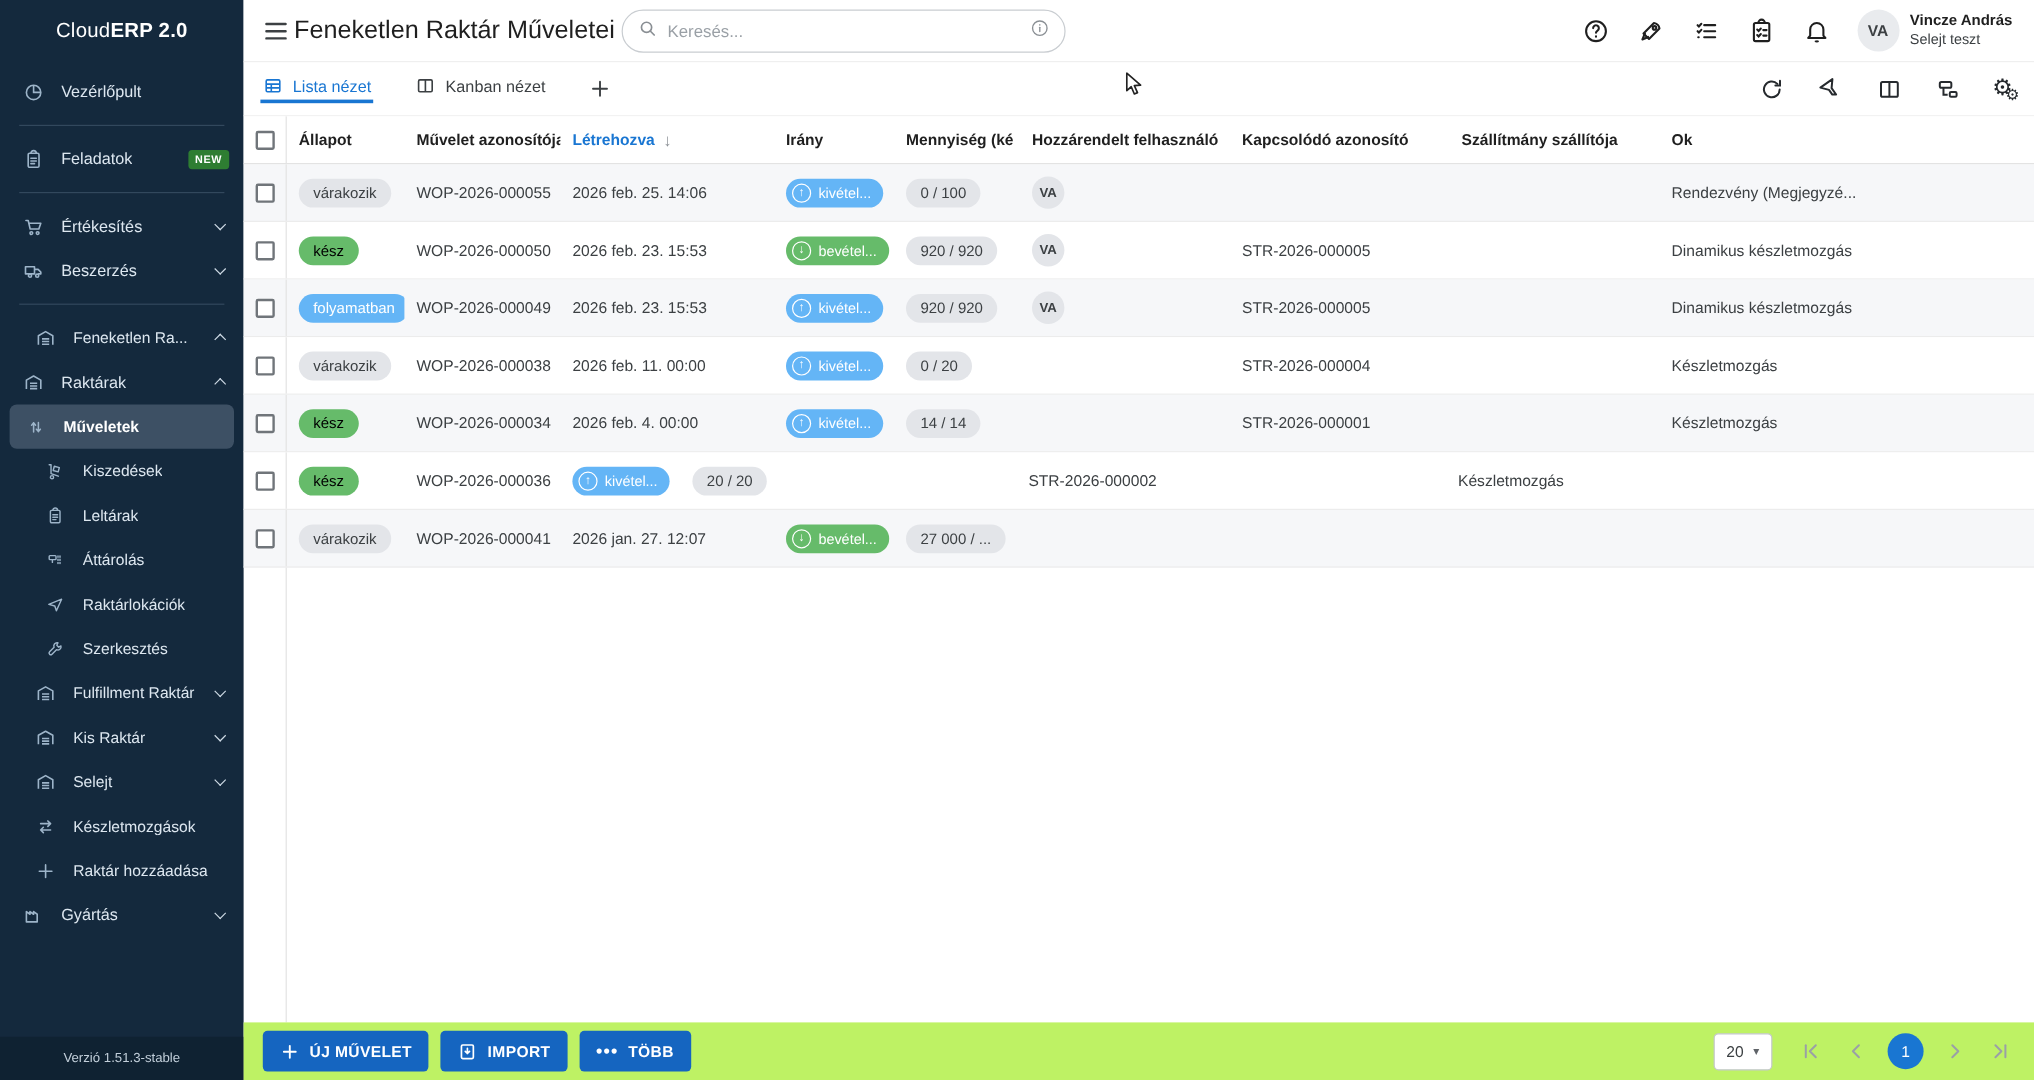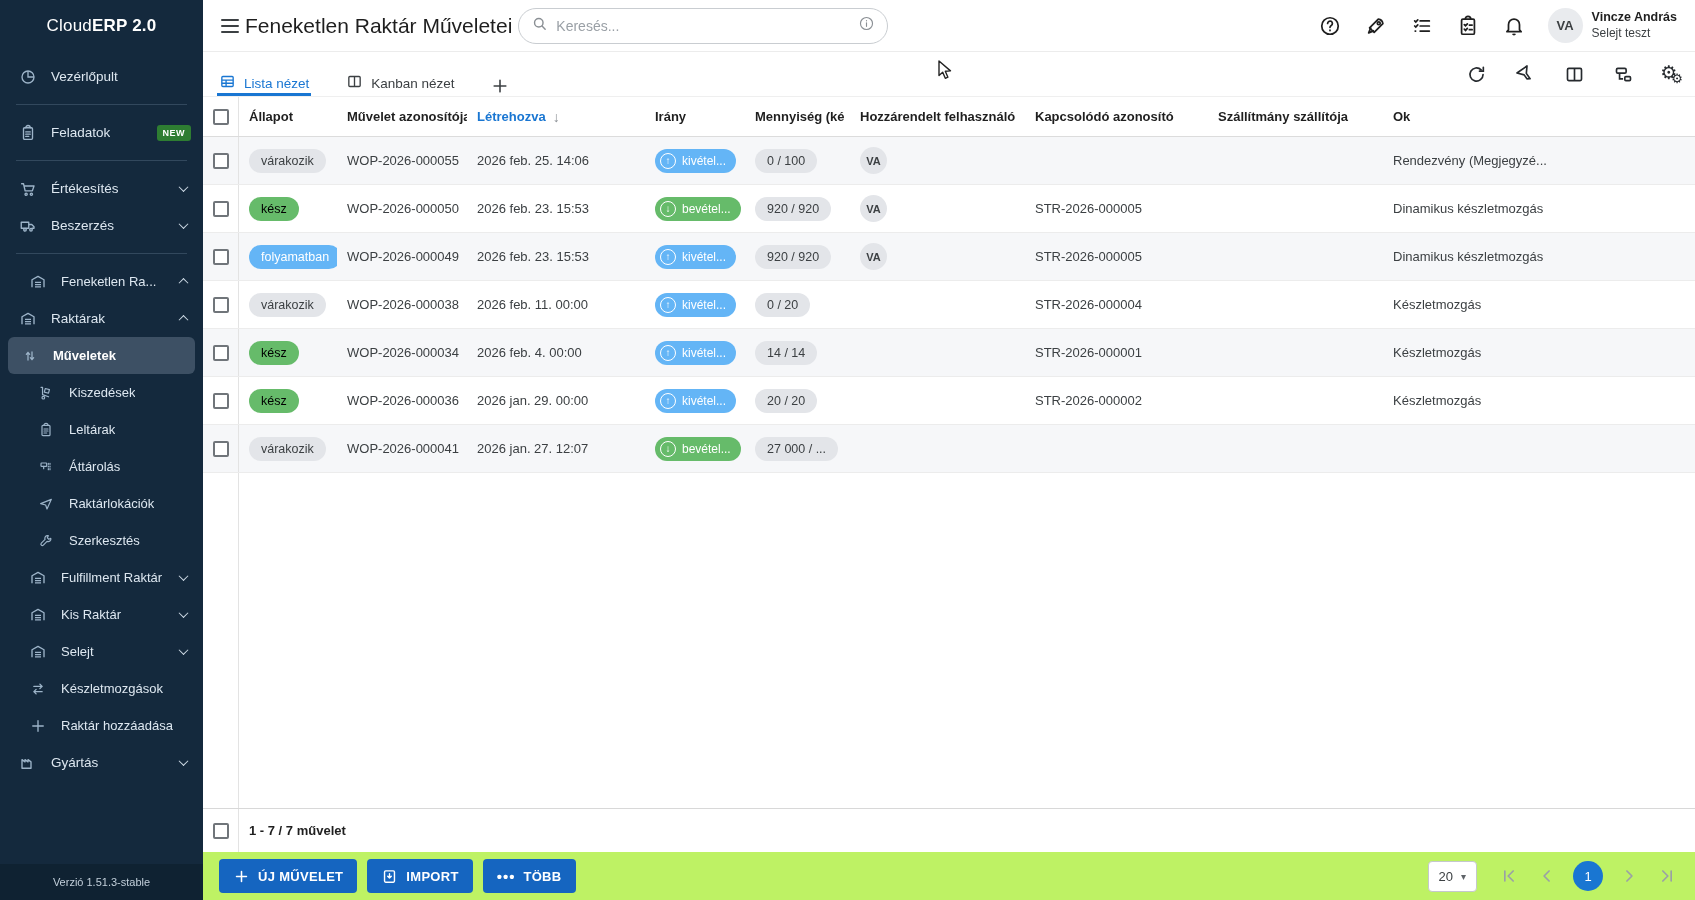--- a/index.html
+++ b/index.html
@@ -43,21 +43,21 @@
   .tb-ic { width:24px; height:24px; display:flex; align-items:center; justify-content:center; cursor:pointer; }
   .tb-ic svg { width:22px; height:22px; }
   .user-chip { display:flex; align-items:center; gap:9px; cursor:pointer; }
   .avatar { width:35px; height:35px; border-radius:50%; background:#e9ebee; color:#3c4043; font-size:13px; font-weight:bold; display:flex; align-items:center; justify-content:center; }
   .user-names { line-height:1.25; }
   .user-name { font-size:12.5px; font-weight:bold; color:#1f1f1f; }
   .user-sub { font-size:12px; color:#3c4043; }
 
   
   .viewbar { height:45px; display:flex; align-items:stretch; padding:0 18px 0 14px; border-bottom:1px solid #efefef; background:#fff; }
-  .tabs { display:flex; align-items:flex-end; }
+  .tabs { display:flex; align-items:center; }
   .tab { display:flex; align-items:center; gap:8px; font-size:13.5px; padding:0 2px; color:#3c4043; cursor:pointer; border-bottom:3px solid transparent; }
   .tab .ic svg { width:17px; height:17px; }
   .tab.active { color:#1976d2; font-weight:500; border-bottom-color:#1976d2; }
   .tab-sep { width:1px; background:#d7d9dc; margin:12px 16px; }
   .add-view { display:flex; align-items:center; color:#3c4043; cursor:pointer; }
   .add-view svg { width:20px; height:20px; }
   .view-actions { margin-left:auto; display:flex; align-items:center; gap:25px; color:#262a2e; }
   .view-actions .tb-ic svg { width:21px; height:21px; }
   .gears { font-size:19px; line-height:1; letter-spacing:-6px; color:#262a2e; }
   .gears .g2 { font-size:13px; vertical-align:-4px; }
@@ -552,21 +552,20 @@
             <div class="cell c-reason">Készletmozgás</div>
           </div>
           <div class="trow">
             <div class="cell check-cell">
               <div class="cb"></div>
             </div>
             <div class="cell c-status">
               <span class="pill pill-green">kész</span>
             </div>
             <div class="cell c-id">WOP-2026-000036</div>
-            <div class="cell c-created">2026 jan. 29. 00:00</div>
             <div class="cell c-dir">
               <span class="dirchip dir-out"><span class="dir-circ">↑</span>kivétel...</span>
             </div>
             <div class="cell c-qty">
               <span class="qty-pill">20 / 20</span>
             </div>
             <div class="cell c-user"></div>
             <div class="cell c-related">STR-2026-000002</div>
             <div class="cell c-carrier"></div>
             <div class="cell c-reason">Készletmozgás</div>
@@ -589,26 +588,20 @@
             <div class="cell c-user"></div>
             <div class="cell c-related"></div>
             <div class="cell c-carrier"></div>
             <div class="cell c-reason"></div>
           </div>
         </div>
       <div class="filler">
           <div class="ghost-col"></div>
         </div>
 
-      <div class="summary-row">
-        <div class="cell check-cell">
-            <div class="cb"></div>
-          </div>
-        <div class="summary-text">1 - 7 / 7 művelet</div>
-      </div>
     </div>
 
     <div class="bottombar">
       <button class="btn">
         <svg viewBox="0 0 24 24" fill="none" stroke="currentColor" stroke-width="2.2" stroke-linecap="round">
             <path d="M12 5v14M5 12h14"></path>
           </svg>
         <span>ÚJ MŰVELET</span>
       </button>
       <button class="btn">

